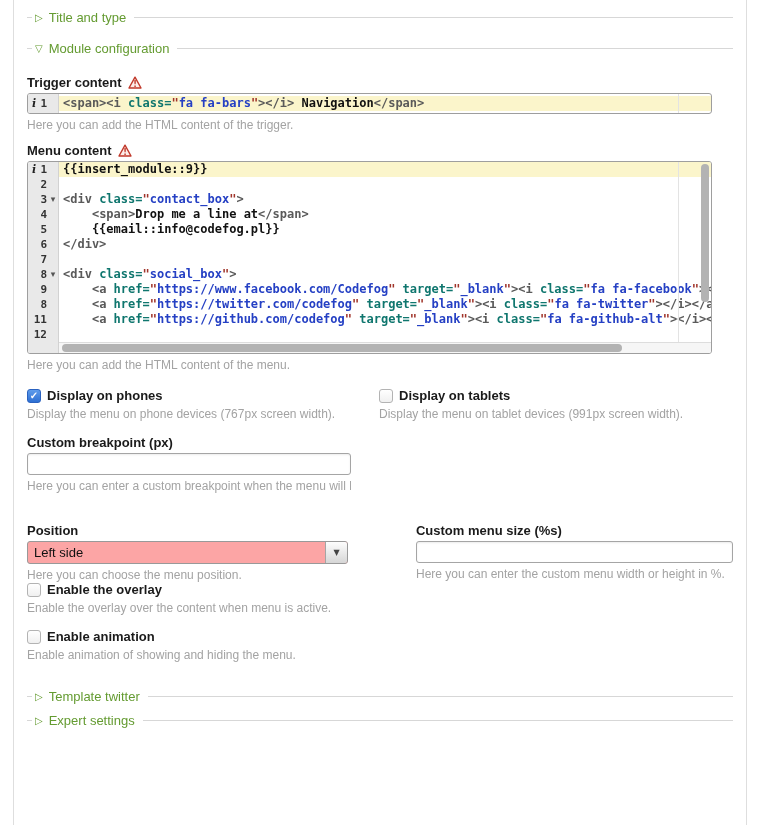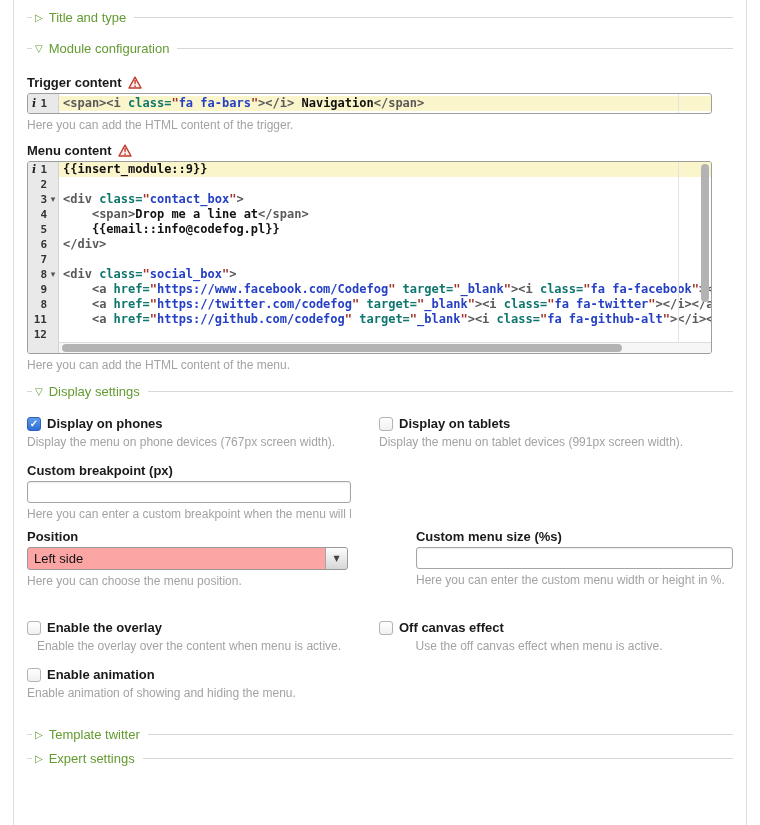--- a/index.html
+++ b/index.html
@@ -78,22 +78,22 @@
 
   
   .mt-legend2   { margin-top:14px; }
   .mt-trigger   { margin-top:18px; }
   .mt-editor    { margin-top:3px; }
   .mt-menu      { margin-top:11px; }
   .mt-display   { margin-top:11px; }
   .mt-cbrow     { margin-top:16px;align-items:center; }
   .mt-breakp    { margin-top:14px; }
   .mt-design    { margin-top:25px; }
-  .mt-posrow    { margin-top:8px;gap:40px; }
-  .mt-ovrow     { margin-top:32px;text-align:center; }
+  .mt-posrow    { margin-top:30px;gap:40px; }
+  .mt-ovrow     { margin-top:0; }
   .mt-anrow     { margin-top:14px; }
   .mt-template  { margin-top:26px; }
   .mt-access    { margin-top:8px; }
   .mt-expert    { margin-top:7px; }
 </style>
 </head>
 <body>
 
 <div class="container">
 
@@ -231,26 +231,20 @@
           <span class="cm-code"></span>
         </div>
       </div>
     <div class="hscroll">
       <div class="thumb"></div>
     </div>
     <div class="vscroll"></div>
   </div>
   <div class="help">Here you can add the HTML content of the menu.</div>
 
-  <div class="legend mt-display">
-    <span class="dash"></span>
-    <span class="tri open"></span>
-    <span class="ltext">Display settings</span>
-    <span class="lline"></span>
-  </div>
 
   <div class="row2 mt-cbrow">
     <div class="col-l cbx-field">
       <div class="field-label">
         <span class="cbx on"></span>
         <span>Display on phones</span>
       </div>
       <div class="help">Display the menu on phone devices (767px screen width).</div>
     </div>
     <div class="col-r cbx-field">
@@ -294,27 +288,20 @@
   </div>
 
   <div class="row2 mt-ovrow">
     <div class="col-l cbx-field">
       <div class="field-label">
         <span class="cbx"></span>
         <span>Enable the overlay</span>
       </div>
       <div class="help">Enable the overlay over the content when menu is active.</div>
     </div>
-    <div class="col-r cbx-field">
-      <div class="field-label">
-        <span class="cbx"></span>
-        <span>Off canvas effect</span>
-      </div>
-      <div class="help">Use the off canvas effect when menu is active.</div>
-    </div>
   </div>
 
   <div class="cbx-field mt-anrow">
     <div class="field-label">
       <span class="cbx"></span>
       <span>Enable animation</span>
     </div>
     <div class="help">Enable animation of showing and hiding the menu.</div>
   </div>
 

